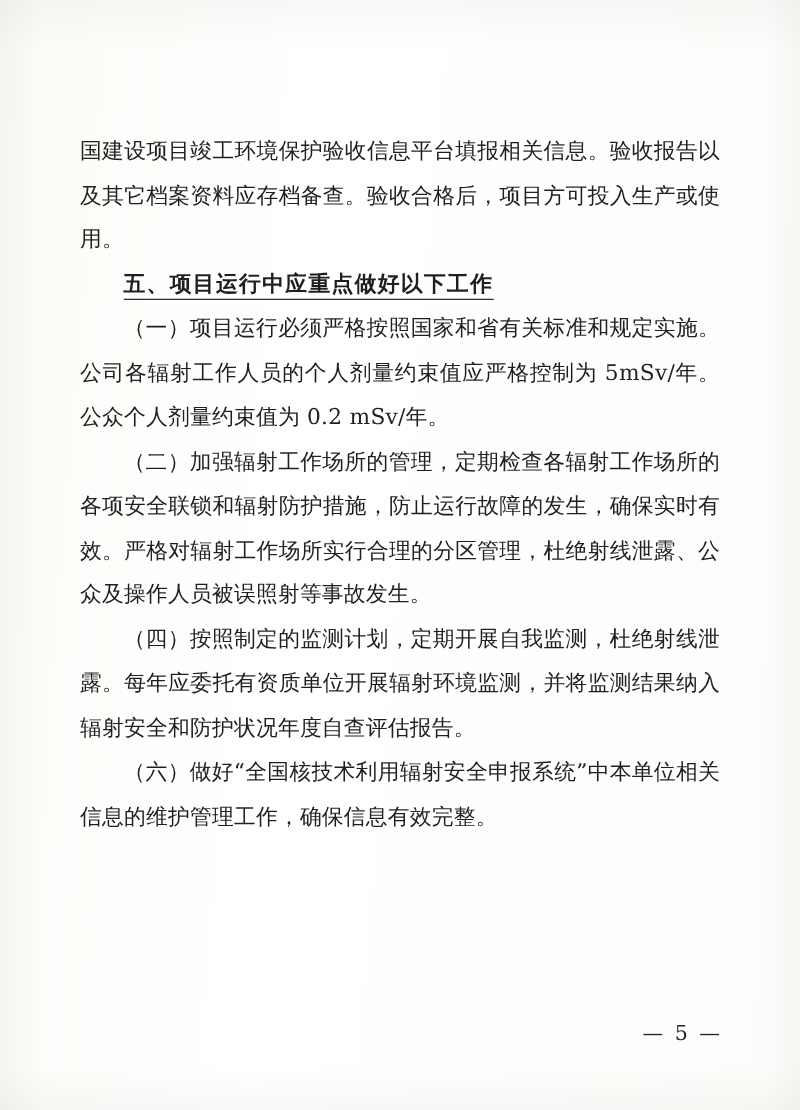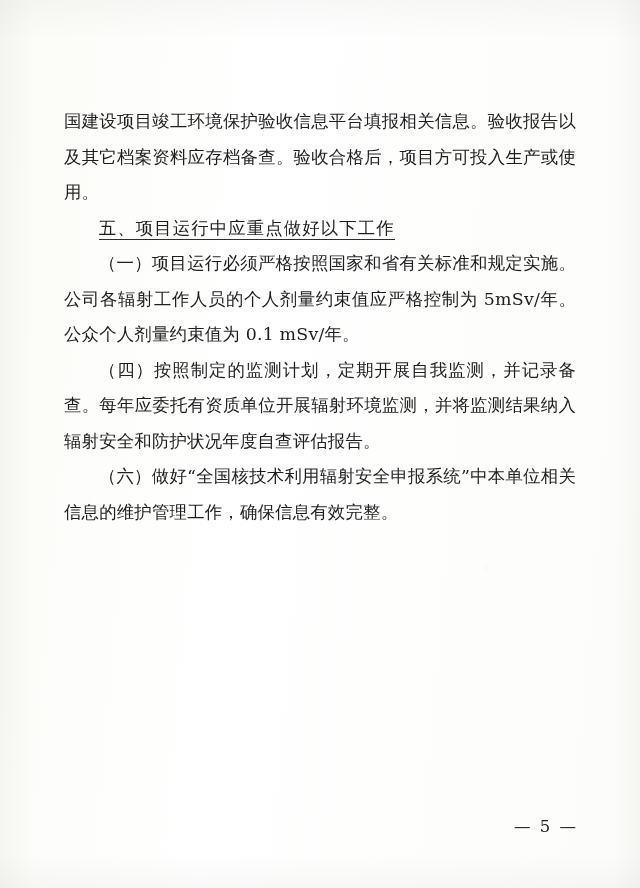--- a/index.html
+++ b/index.html
@@ -52,21 +52,21 @@
   .para {
     margin: 0 0 0 0;
     text-indent: 0;
   }
   .para.indent {
     text-indent: 2em;
   }
   .heading {
     margin: 0;
     text-indent: 2em;
-    font-weight: 400;
+    font-weight: 700;
     letter-spacing: 1.1px;
   }
   .heading .hd-text {
     border-bottom: 1px solid #2a2a2a;
     padding-bottom: 1px;
   }
   .page-number {
     position: absolute;
     right: 62px;
     bottom: 52px;
@@ -78,18 +78,19 @@
     filter: contrast(0.97);
   }
 </style>
 </head>
 <body>
 
 <div class="page">
   <div class="body-text faint">
     <p class="para">国建设项目竣工环境保护验收信息平台填报相关信息。验收报告以及其它档案资料应存档备查。验收合格后，项目方可投入生产或使用。</p>
     <p class="heading"><span class="hd-text">五、项目运行中应重点做好以下工作</span></p>
-    <p class="para indent">（一）项目运行必须严格按照国家和省有关标准和规定实施。公司各辐射工作人员的个人剂量约束值应严格控制为 5mSv/年。公众个人剂量约束值为 0.1 mSv/年。</p>
-    <p class="para indent">（四）按照制定的监测计划，定期开展自我监测，并记录备查。每年应委托有资质单位开展辐射环境监测，并将监测结果纳入辐射安全和防护状况年度自查评估报告。</p>
+    <p class="para indent">（一）项目运行必须严格按照国家和省有关标准和规定实施。公司各辐射工作人员的个人剂量约束值应严格控制为 5mSv/年。公众个人剂量约束值为 0.2 mSv/年。</p>
+    <p class="para indent">（二）加强辐射工作场所的管理，定期检查各辐射工作场所的各项安全联锁和辐射防护措施，防止运行故障的发生，确保实时有效。严格对辐射工作场所实行合理的分区管理，杜绝射线泄露、公众及操作人员被误照射等事故发生。</p>
+    <p class="para indent">（四）按照制定的监测计划，定期开展自我监测，杜绝射线泄露。每年应委托有资质单位开展辐射环境监测，并将监测结果纳入辐射安全和防护状况年度自查评估报告。</p>
     <p class="para indent">（六）做好“全国核技术利用辐射安全申报系统”中本单位相关信息的维护管理工作，确保信息有效完整。</p>
   </div>
   <div class="page-number">— 5 —</div>
 </div>
 
 </body></html>

